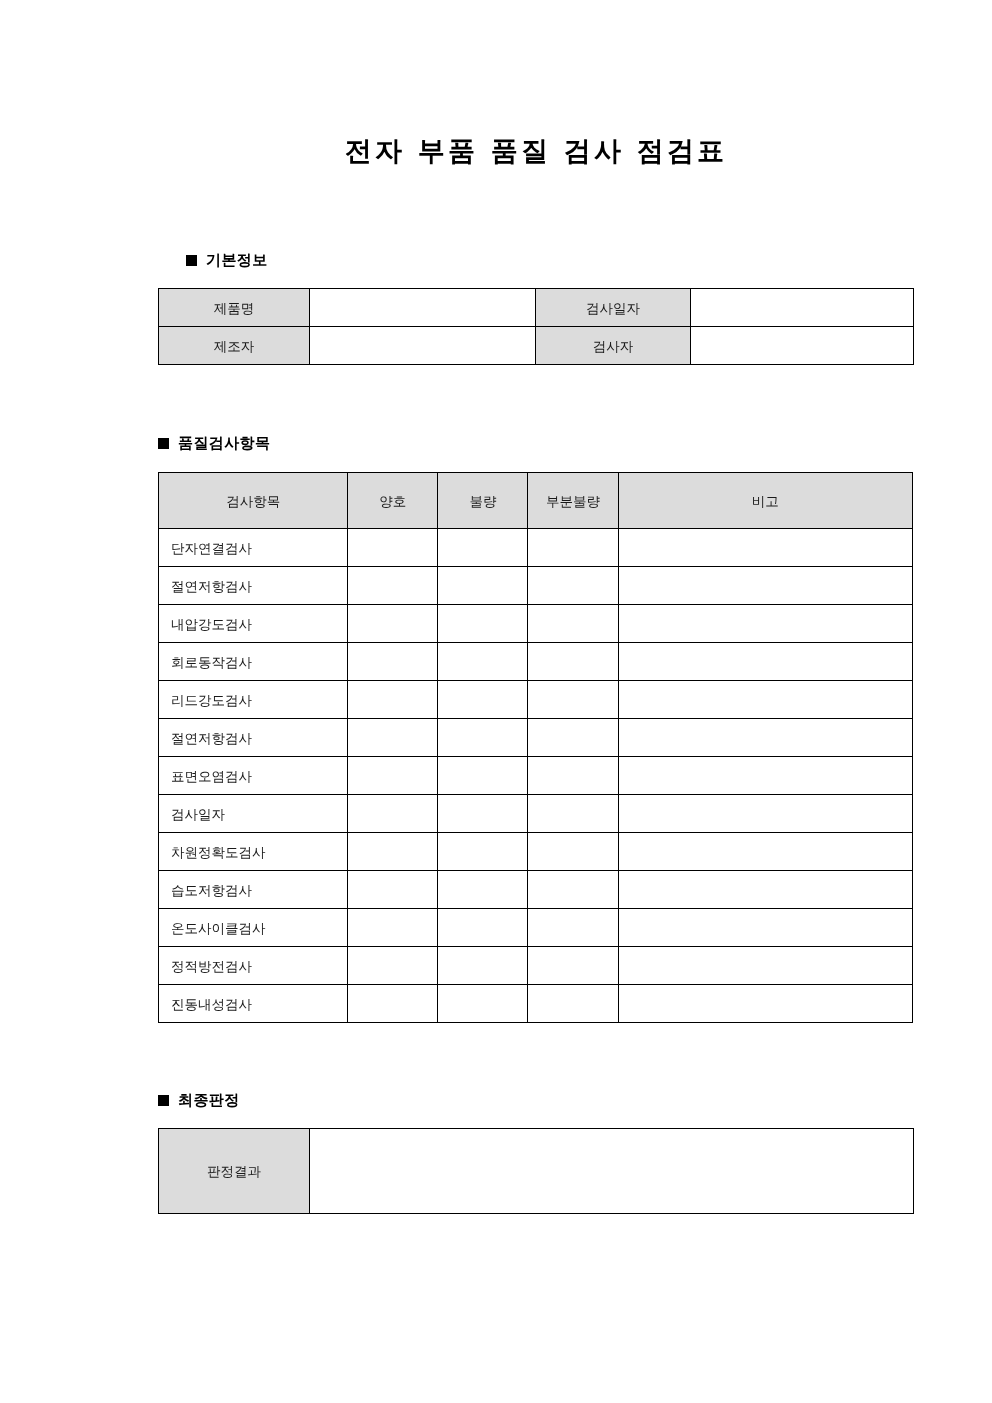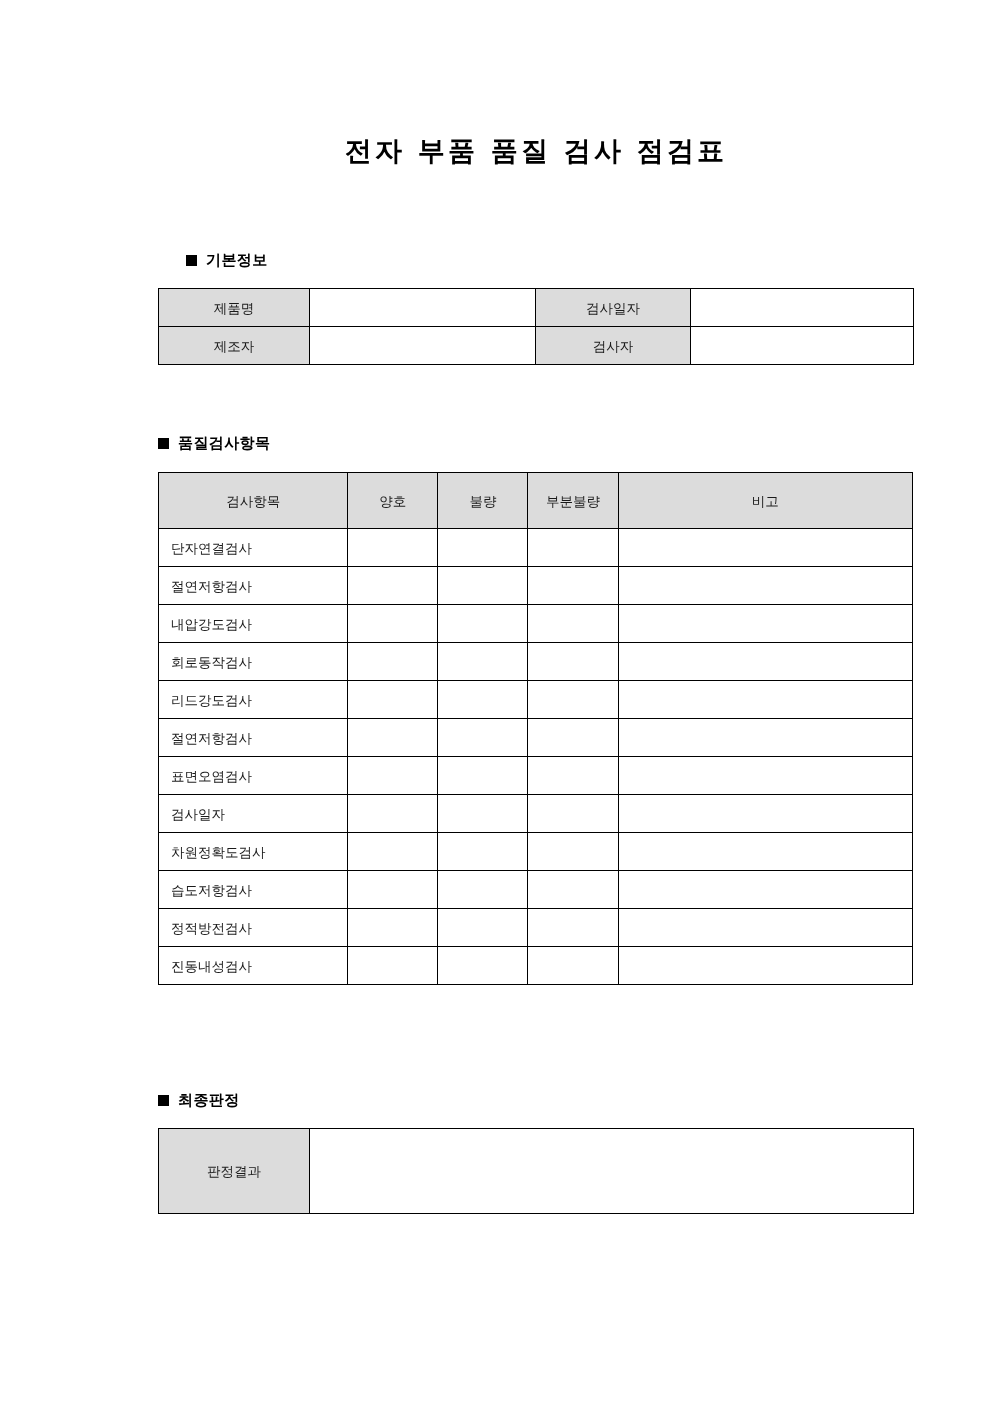--- a/index.html
+++ b/index.html
@@ -246,20 +246,27 @@
           <td class="val"></td>
         </tr>
         <tr>
           <td class="item-name">습도저항검사</td>
           <td class="val"></td>
           <td class="val"></td>
           <td class="val"></td>
           <td class="val"></td>
         </tr>
         <tr>
+          <td class="item-name">온도사이클검사</td>
+          <td class="val"></td>
+          <td class="val"></td>
+          <td class="val"></td>
+          <td class="val"></td>
+        </tr>
+        <tr>
           <td class="item-name">정적방전검사</td>
           <td class="val"></td>
           <td class="val"></td>
           <td class="val"></td>
           <td class="val"></td>
         </tr>
         <tr>
           <td class="item-name">진동내성검사</td>
           <td class="val"></td>
           <td class="val"></td>

